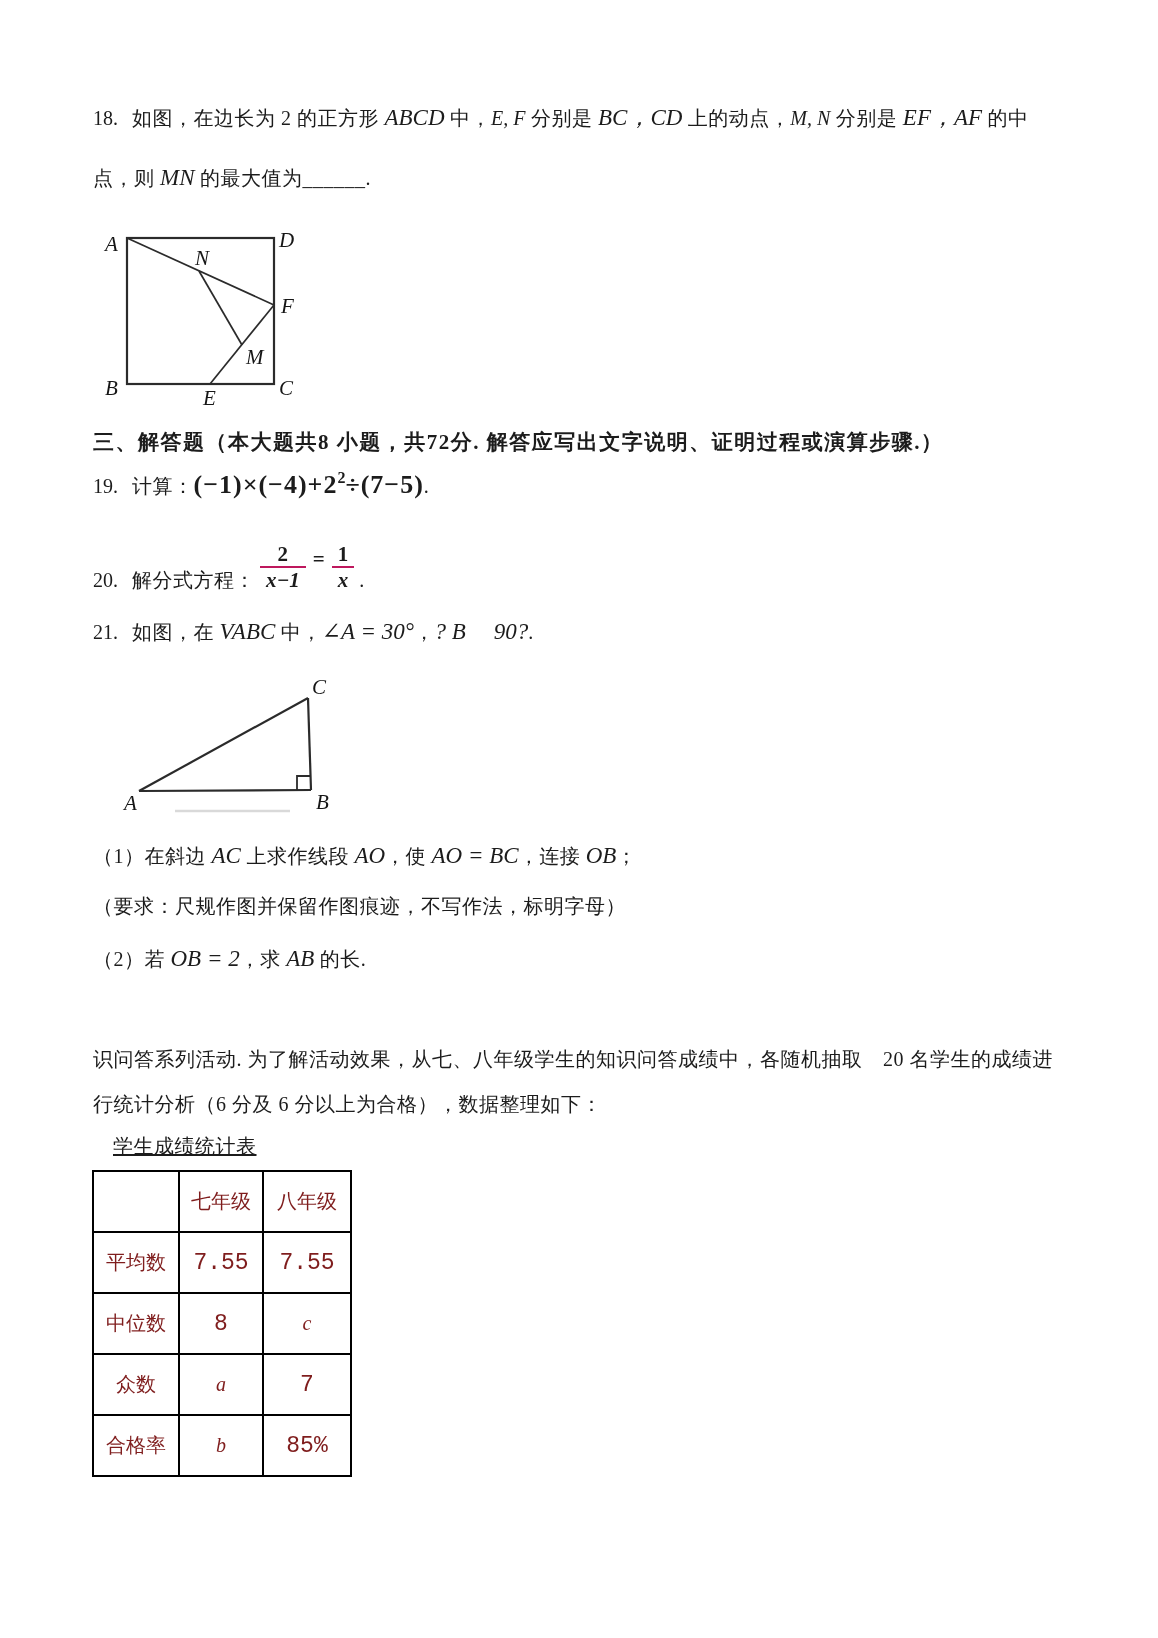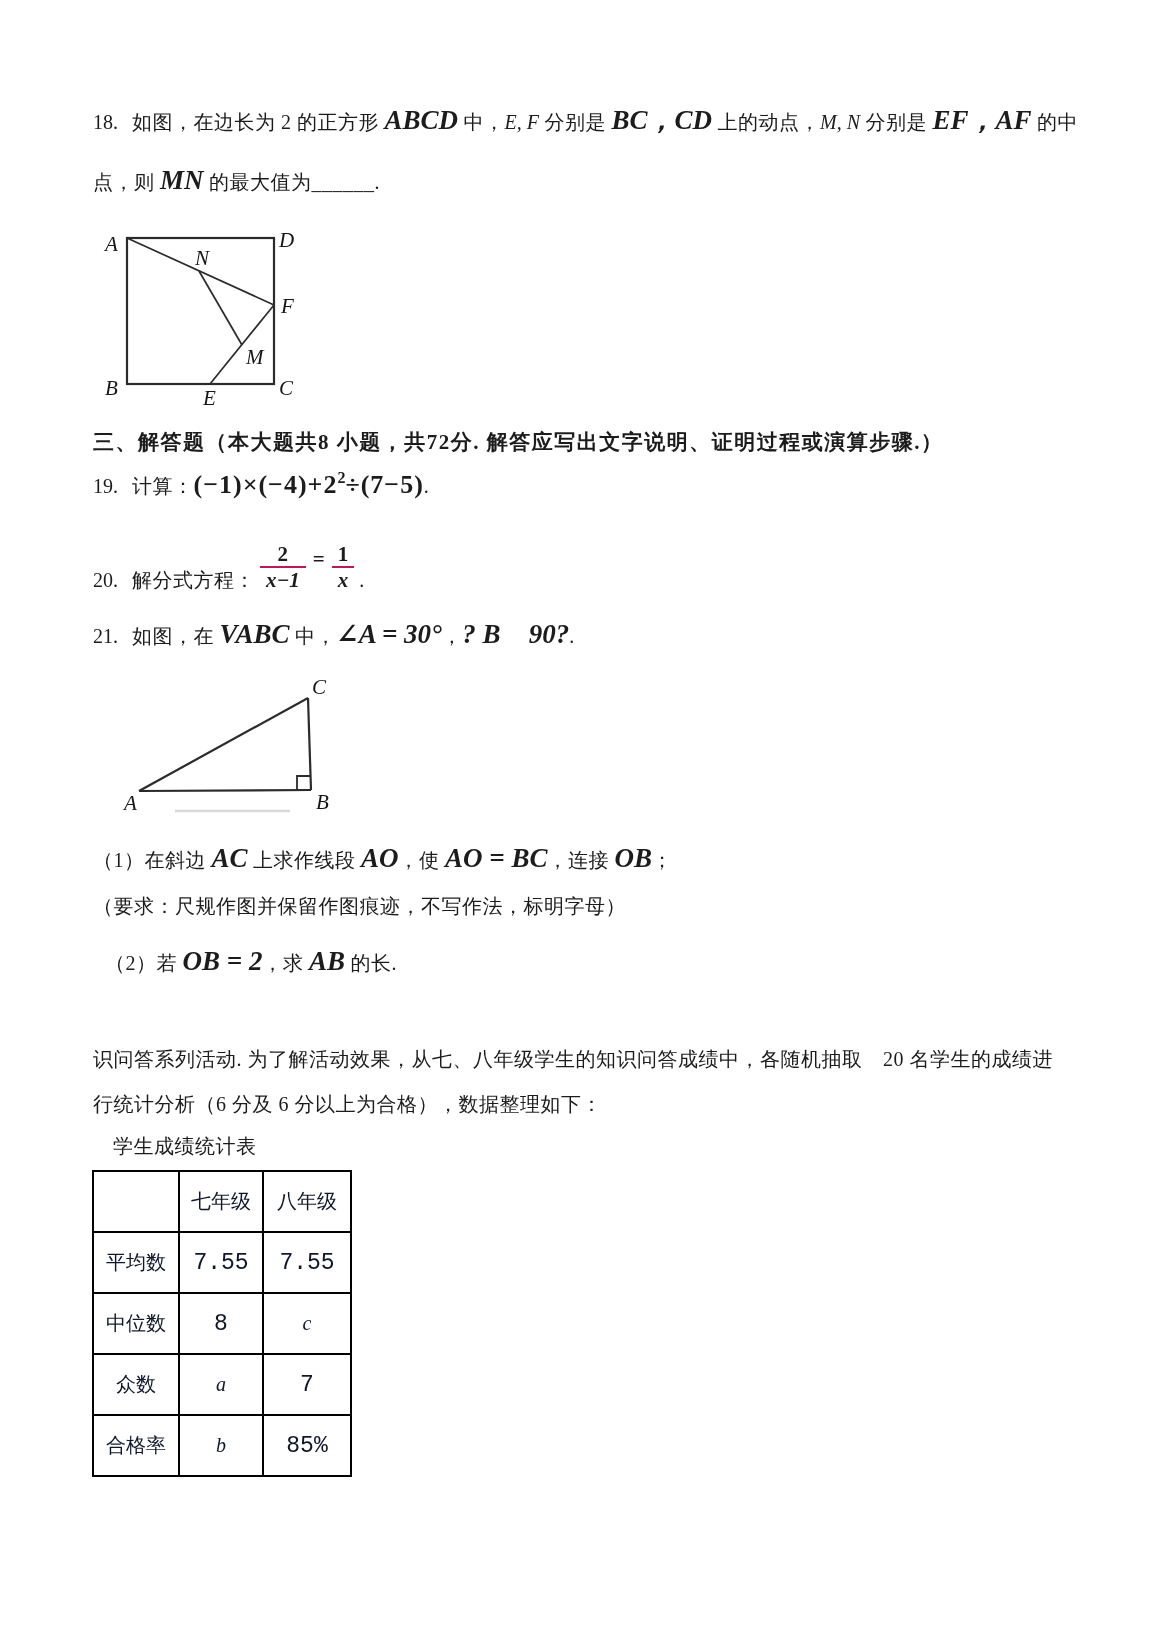--- a/index.html
+++ b/index.html
@@ -3,21 +3,21 @@
 <meta charset="utf-8">
 <style>
   html,body { margin:0; padding:0; background:#ffffff; }
   .page {
     position:relative; width:1158px; height:1638px; background:#ffffff;
     font-family:"Liberation Serif","DejaVu Serif",serif; color:#1c1c1c;
     overflow:hidden;
   }
   .line { position:absolute; white-space:nowrap; font-size:20px; }
   .cn { font-size:20px; letter-spacing:0.5px; }
-  .m  { font-family:"Liberation Serif","DejaVu Serif",serif; font-weight:bold; font-style:italic; font-size:27px; letter-spacing:0; }
+  .m  { font-family:"Liberation Serif","DejaVu Serif",serif; font-weight:normal; font-style:italic; font-size:23px; letter-spacing:0; }
   .mi { font-style:italic; font-size:20px; }
   .qnum { display:inline-block; margin-right:14px;text-align:center; }
   .heading { font-weight:bold; font-size:21px; letter-spacing:1.5px; }
   .wide { letter-spacing:1px; }
 
   
   .f19 { font-weight:bold; font-size:26px; letter-spacing:1px; }
   .f19 .sup { font-size:16px; position:relative; top:-10px; letter-spacing:0; }
 
   
@@ -27,21 +27,21 @@
   .it { font-style:italic; }
   .raise { position:relative; top:-21px; font-weight:bold; font-size:21px; margin:0 2px; }
 
   
   .fig { position:absolute; }
   .fig-label { font-family:"Liberation Serif","DejaVu Serif",serif; font-style:italic; font-size:21px; fill:#161616; }
   .stroke { stroke:#2b2b2b; fill:none; }
 
   
   .score-table { position:absolute; left:92px; top:1170px; border-collapse:collapse; table-layout:fixed;
-                 font-size:20px; color:#0f172a; }
+                 font-size:20px; color:#7f1d1d; }
   .score-table td { border:2px solid #000; text-align:center; vertical-align:middle; height:59px; padding:0; }
   .score-table .mono { font-family:"Liberation Mono","DejaVu Sans Mono",monospace; font-size:23px; }
   .score-table .var { font-family:"Liberation Serif",serif; font-style:italic; font-size:20px; }
 
   .gap21 { display:inline-block; width:28px; }
 </style>
 </head>
 <body>
 
 <div class="page">
@@ -96,32 +96,32 @@
   </svg>
 
   <div class="line" style="left:93px; top:843px;">
     <span class="cn">（1）在斜边 </span><span class="m">AC</span><span class="cn"> 上求作线段 </span><span class="m">AO</span><span class="cn">，使 </span><span class="m">AO = BC</span><span class="cn">，连接 </span><span class="m">OB</span><span class="cn">；</span>
   </div>
 
   <div class="line" style="left:93px; top:893px;">
     <span class="cn">（要求：尺规作图并保留作图痕迹，不写作法，标明字母）</span>
   </div>
 
-  <div class="line" style="left:93px; top:946px;margin-left:12px;">
+  <div class="line" style="left:93px; top:946px;">
     <span class="cn">（2）若 </span><span class="m">OB = 2</span><span class="cn">，求 </span><span class="m">AB</span><span class="cn"> 的长.</span>
   </div>
 
   <div class="line wide" style="left:93px; top:1046px;">
     <span class="cn">识问答系列活动. 为了解活动效果，从七、八年级学生的知识问答成绩中，各随机抽取　20 名学生的成绩进</span>
   </div>
   <div class="line wide" style="left:93px; top:1091px;">
     <span class="cn">行统计分析（6 分及 6 分以上为合格），数据整理如下：</span>
   </div>
 
-  <div class="line" style="left:113px; top:1133px;">
+  <div class="line" style="left:113px; top:1133px;text-decoration:underline;">
     <span class="cn">学生成绩统计表</span>
   </div>
 
   <table class="score-table">
     <colgroup>
         <col style="width:86px">
         <col style="width:84px">
         <col style="width:88px">
       </colgroup>
     <tbody>

